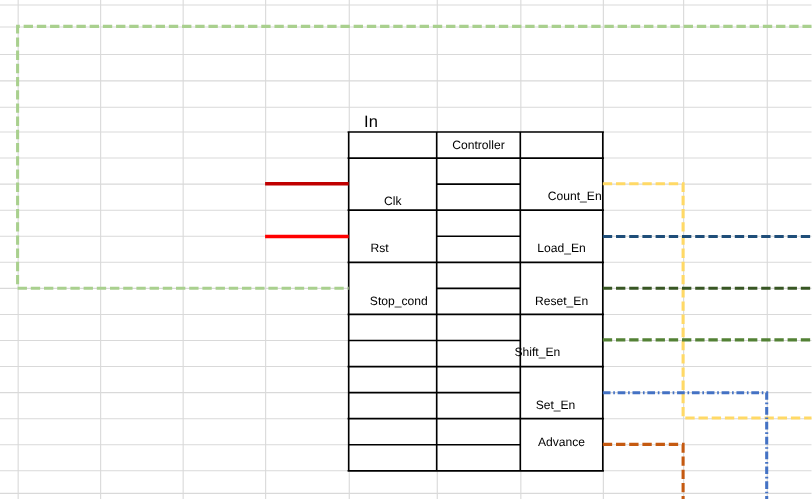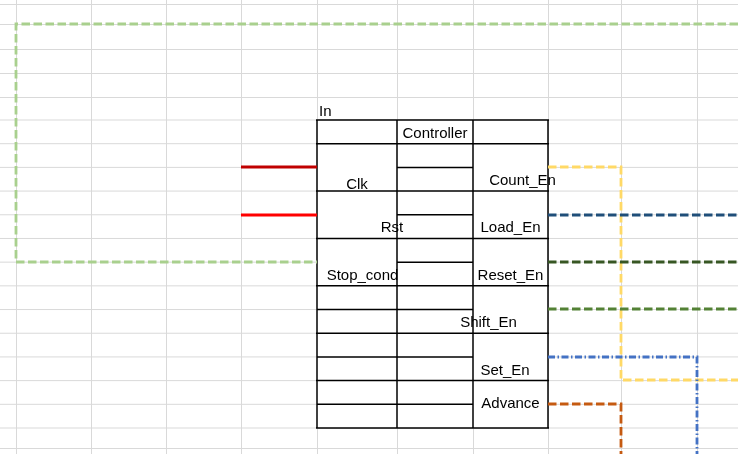--- a/index.html
+++ b/index.html
@@ -16,33 +16,33 @@
   .cell{
     position:absolute;
     display:flex;
     align-items:flex-end;
     justify-content:center;
     box-sizing:border-box;
     background:transparent;
   }
   .cell span{
     display:block;
-    font-size:15px;
+    font-size:11px;
     line-height:17px;
     padding-bottom:3px;
     white-space:nowrap;
   }
   .hdr{
     position:absolute;
     display:flex;
     align-items:flex-end;
     font-size:15px;
     line-height:17px;
     z-index:2;
-    padding-left:2px;
+    padding-left:14px;
     box-sizing:border-box;
   }
   #in-hdr{left:317px;top:100px;width:80px;height:19px;}
   #out-hdr{left:473px;top:100px;width:75px;height:19px;}
 </style>
 </head>
 <body>
 
 <div id="sheet">
   <svg id="layer" width="738" height="454">
@@ -109,21 +109,21 @@
         <polyline points="548,309 738,309" fill="none" stroke="#538135" stroke-width="2.8" stroke-dasharray="8.5 3.5"></polyline>
         <polyline points="548,357 697,357 697,454" fill="none" stroke="#4472c4" stroke-width="2.8" stroke-dasharray="7 2.5 1.5 2.5"></polyline>
         <polyline points="548,404 621,404 621,454" fill="none" stroke="#c55a11" stroke-width="2.8" stroke-dasharray="8.5 3.5"></polyline>
       </g>
     </svg>
   <div id="cells">
       <div class="cell" style="left: 317px; top: 120px; width: 80px; height: 23.6923px;"></div>
       <div class="cell" style="left: 317px; top: 148px; width: 80px; height: 47.3846px; text-align: center;">
         <span>Clk</span>
       </div>
-      <div class="cell" style="left: 317px; top: 191.077px; width: 56px; height: 47.3846px; margin-left: 47px;">
+      <div class="cell" style="left: 317px; top: 191.077px; width: 56px; height: 47.3846px;">
         <span>Rst</span>
       </div>
       <div class="cell" style="left: 317px; top: 238.462px; width: 91px; height: 47.3846px;">
         <span>Stop_cond</span>
       </div>
       <div class="cell" style="left: 317px; top: 285.846px; width: 80px; height: 23.6923px;"></div>
       <div class="cell" style="left: 317px; top: 309.538px; width: 80px; height: 23.6923px;"></div>
       <div class="cell" style="left: 317px; top: 333.231px; width: 80px; height: 23.6923px;"></div>
       <div class="cell" style="left: 317px; top: 356.923px; width: 80px; height: 23.6923px;"></div>
       <div class="cell" style="left: 317px; top: 380.615px; width: 80px; height: 23.6923px;"></div>

